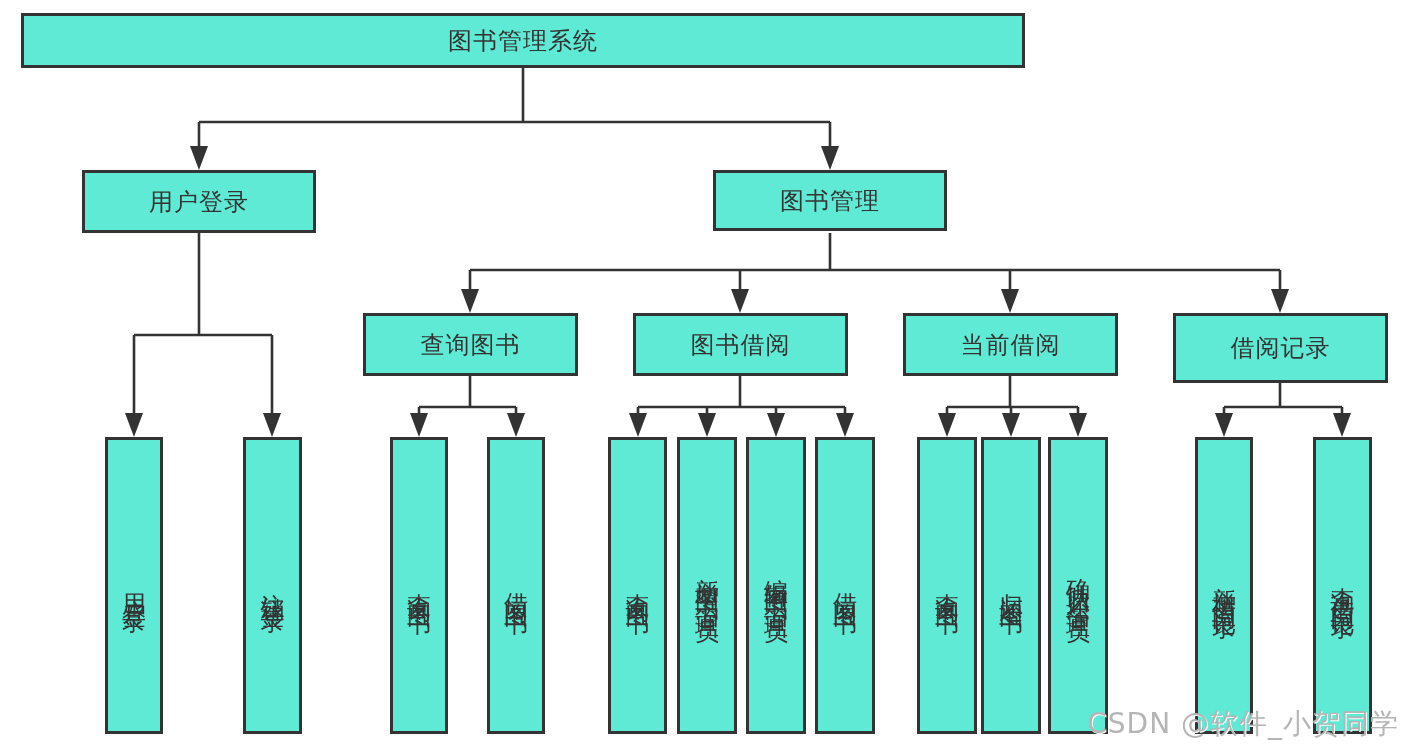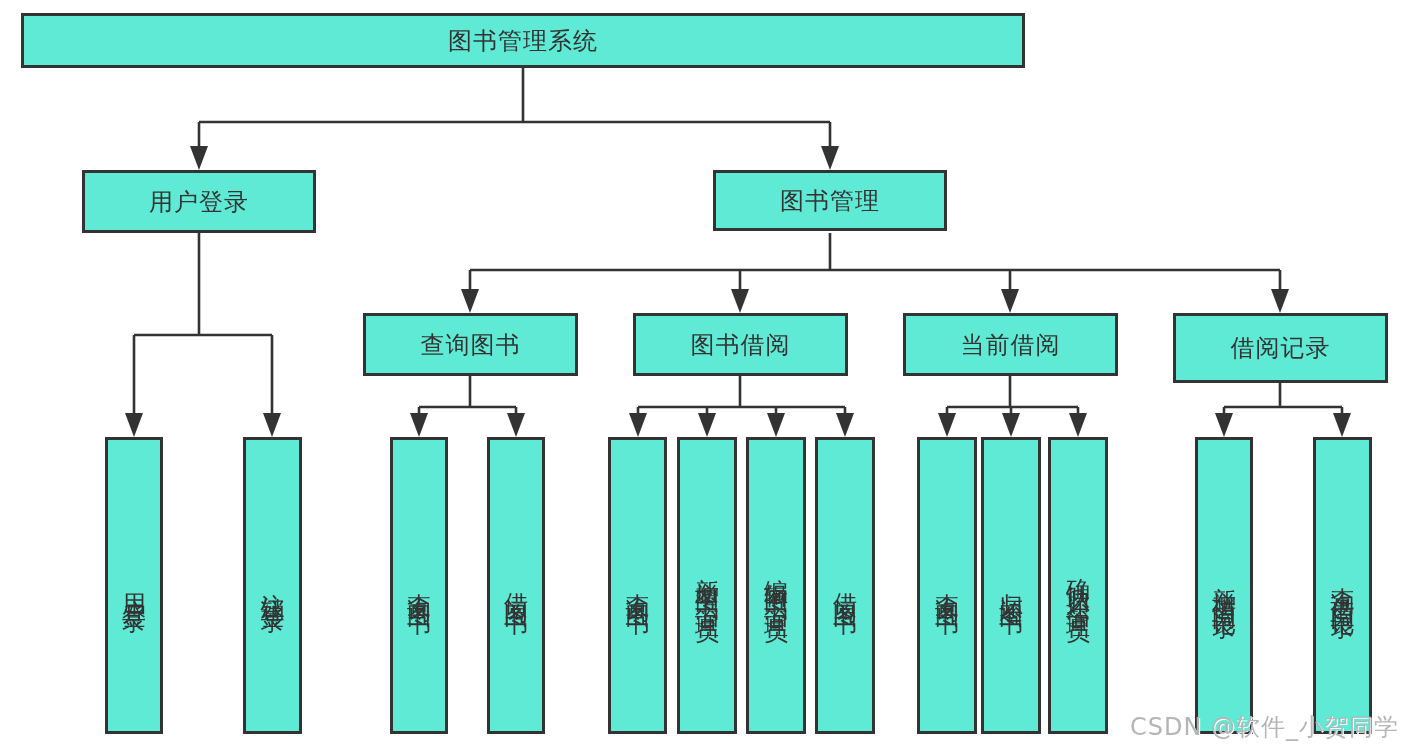--- a/index.html
+++ b/index.html
@@ -43,21 +43,21 @@
     text-orientation: mixed;
     letter-spacing: 6px;
     line-height: 1;
     font-size: 24px;
   }
   .watermark {
     position: absolute;
     right: 6px;
     bottom: 4px;
     z-index: 3;
-    font-size: 24px;
+    font-size: 28px;
     letter-spacing: 1px;
     color: var(--watermark, #b5b5b5);
     text-shadow: 1px 1px 0 #ffffff;
     white-space: nowrap;
   }
 </style>
 </head>
 <body>
 
 <div class="canvas">

